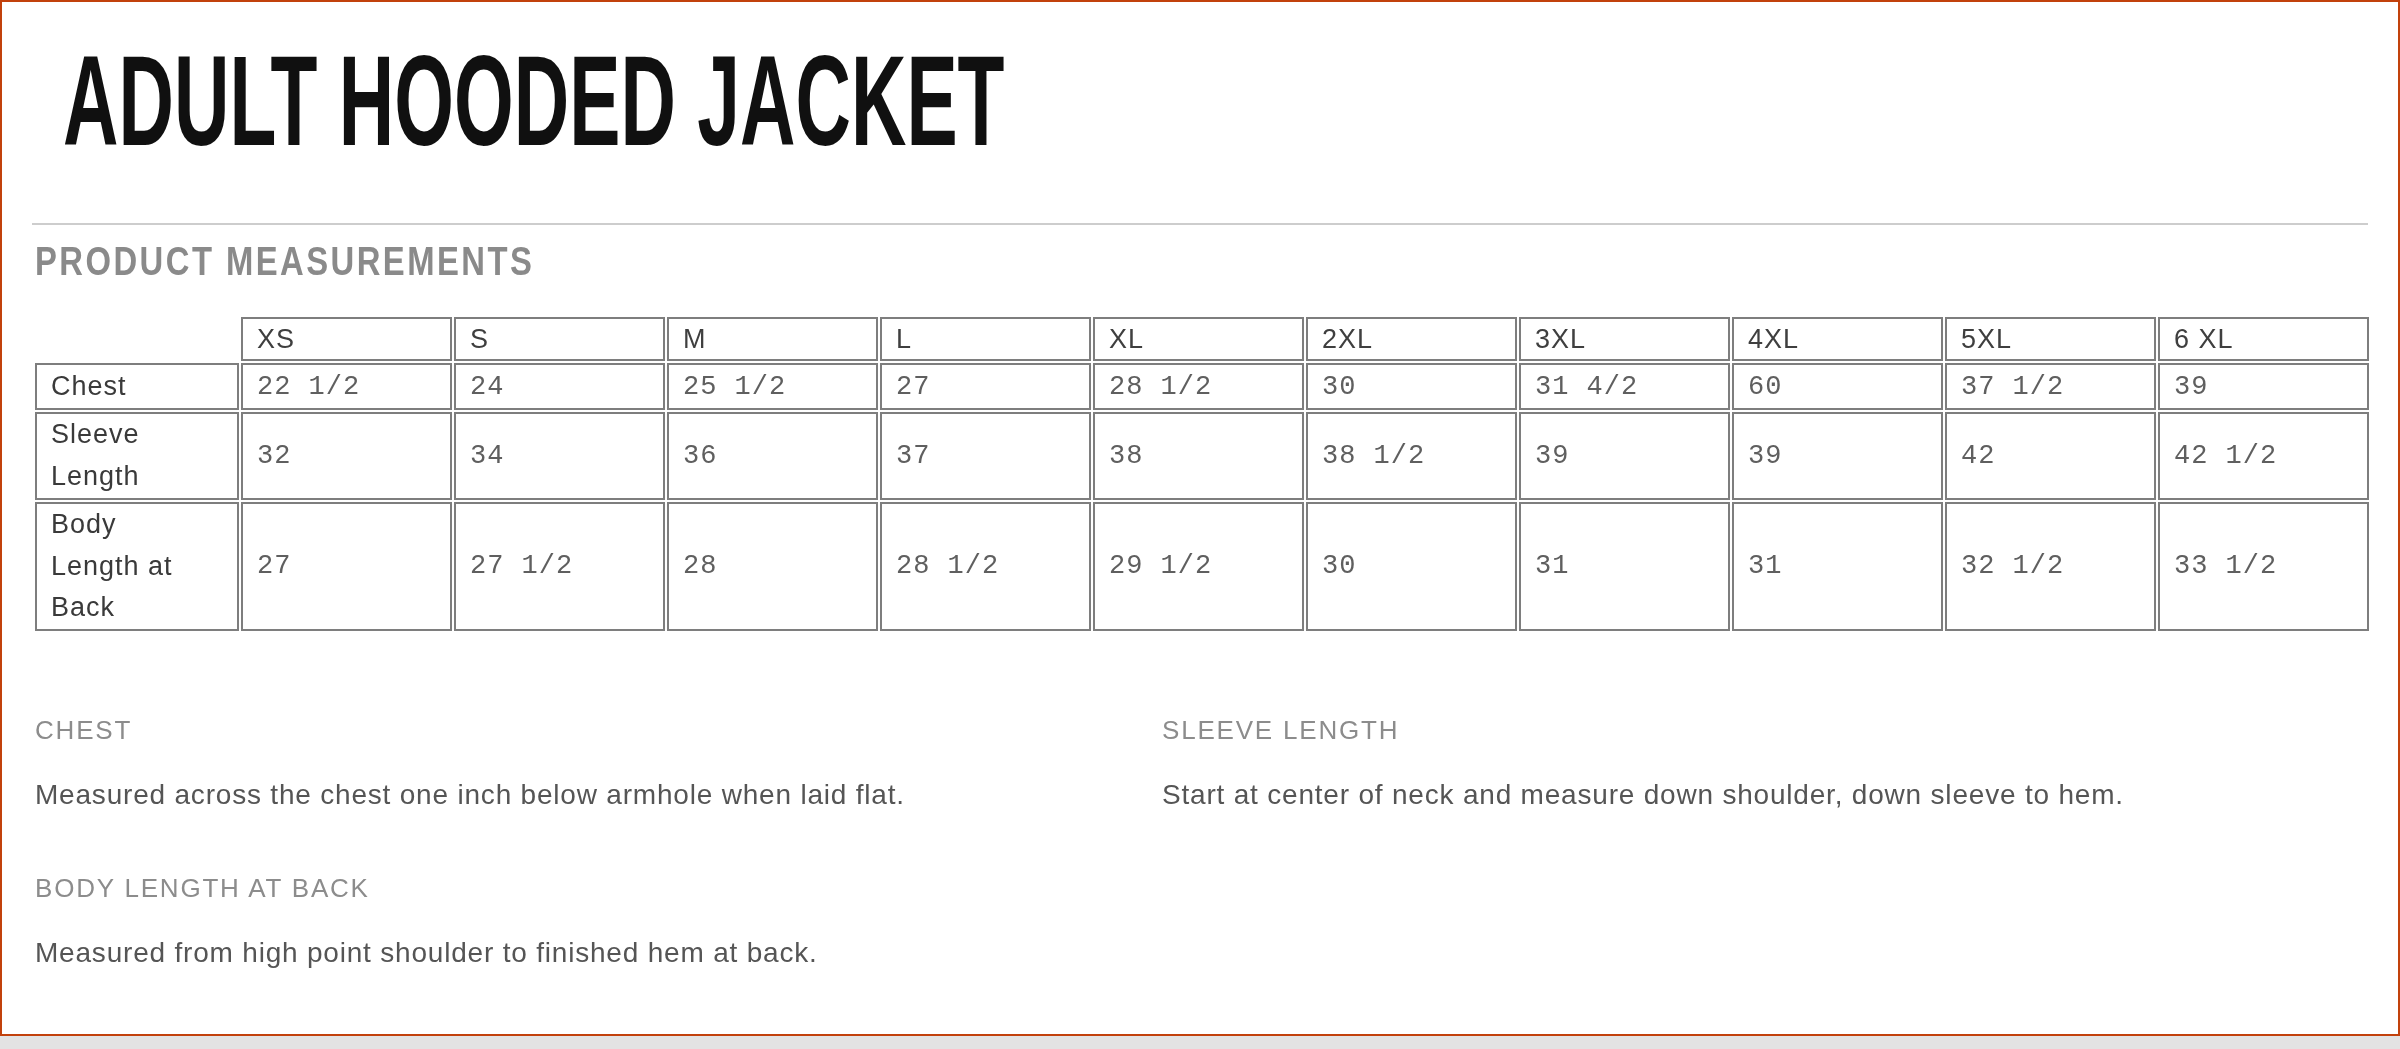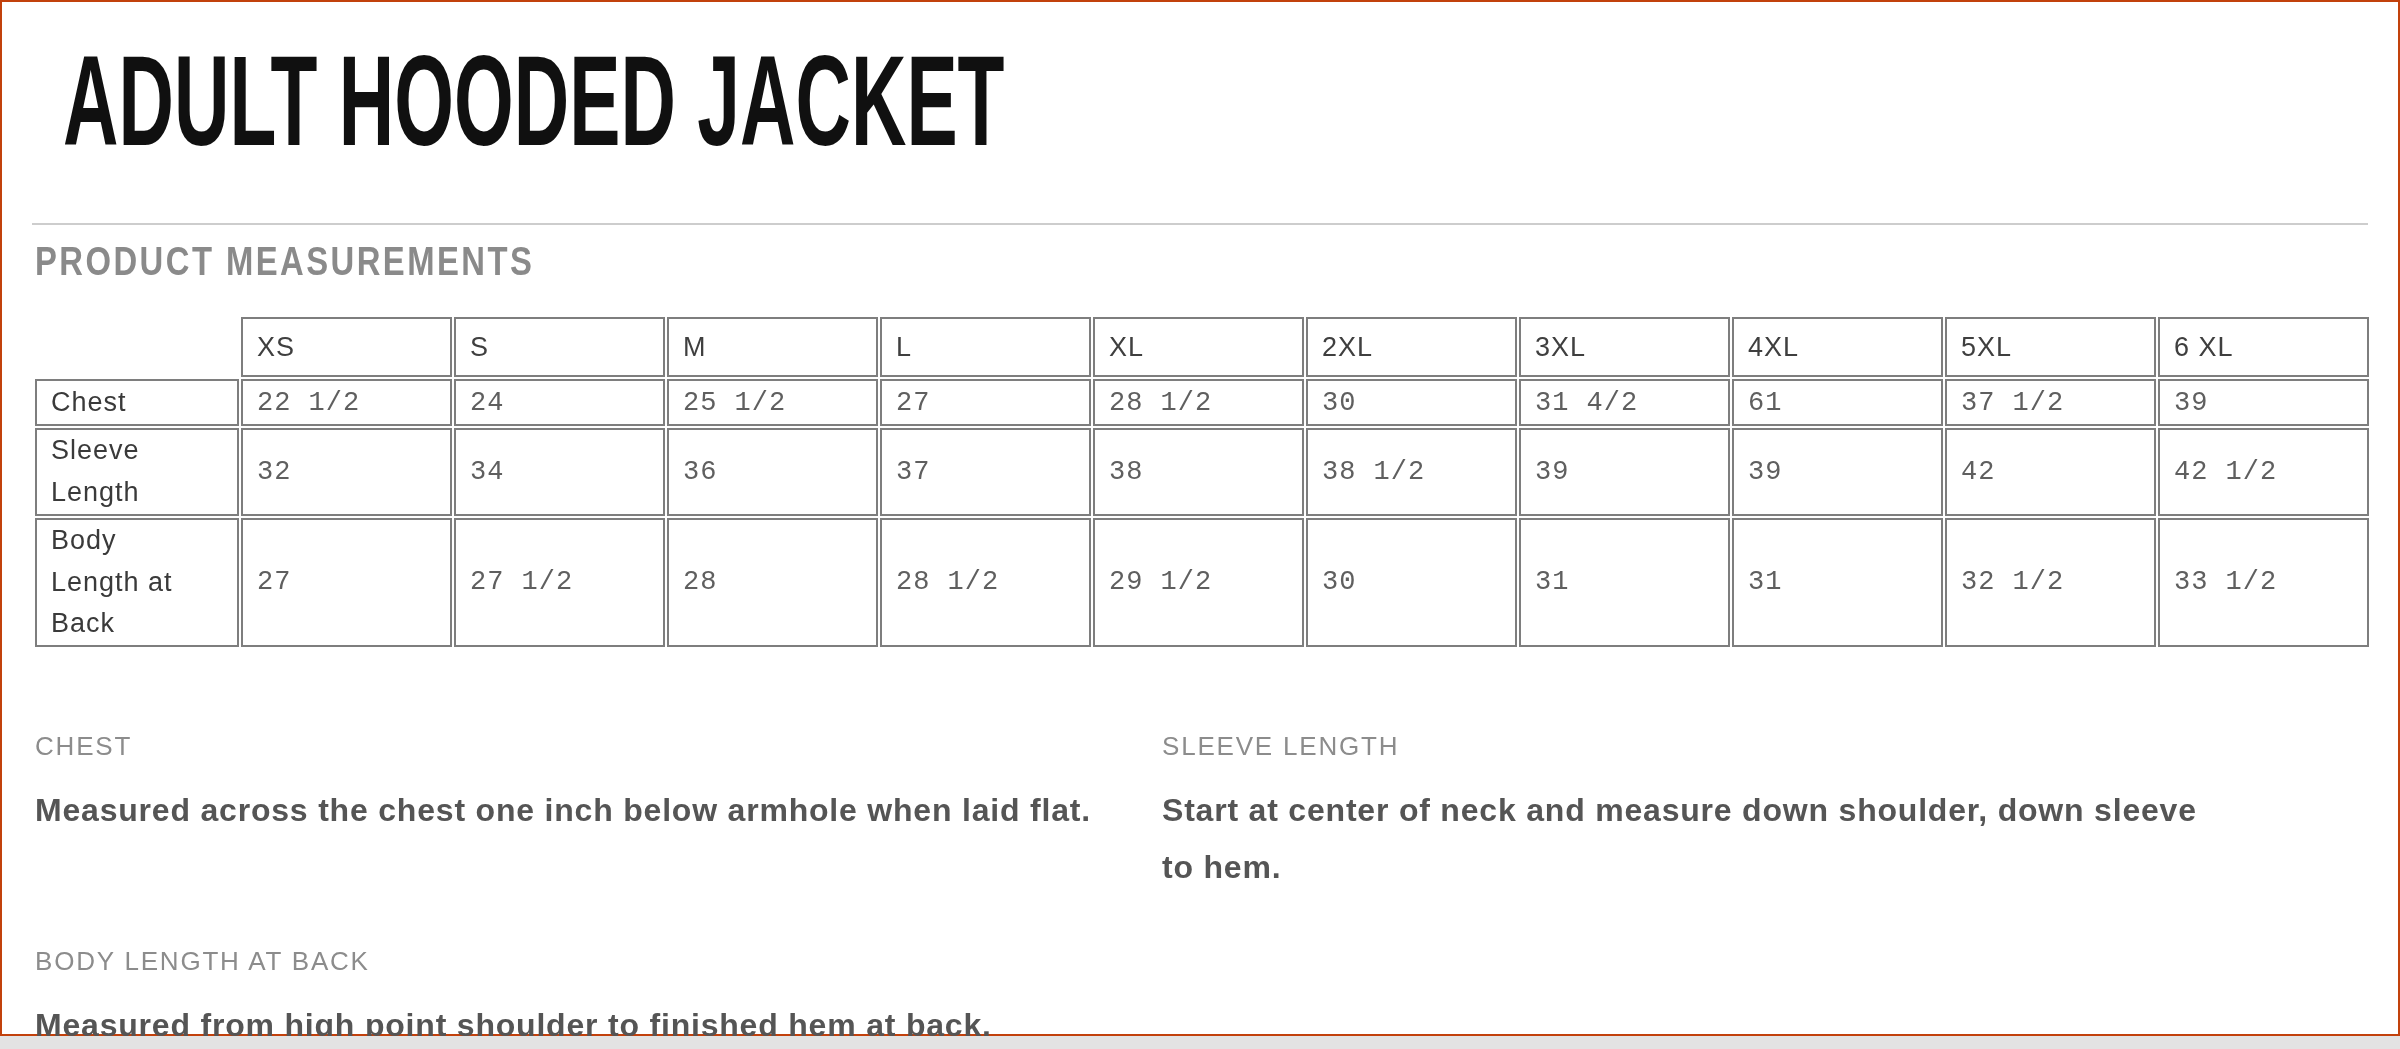--- a/index.html
+++ b/index.html
@@ -55,21 +55,21 @@
     border: 2px solid #7e7e7e;
     padding: 0 10px 0 14px;
     font-size: 27px;
     font-weight: normal;
     letter-spacing: 1px;
     text-align: left;
     vertical-align: middle;
     background: #ffffff;
   }
   table.size-table thead th {
-    height: 60px;
+    height: 44px;
     color: #3f3f3f;
   }
   table.size-table th.corner {
     border: none;
     background: transparent;
   }
   table.size-table th.rowlabel {
     color: #3a3a3a;
     padding-right: 28px;
     line-height: 1.55;
@@ -90,25 +90,24 @@
   }
   .desc-block h3 {
     margin: 0 0 20px 0;
     font-size: 26px;
     font-weight: normal;
     color: #8c8c8c;
     letter-spacing: 1.8px;
   }
   .desc-block p {
     margin: 0;
-    font-size: 32px;
+    font-size: 28px;
     color: #555555;
     letter-spacing: 0.8px;
     line-height: 57px;
-    font-weight: bold;
   }
   .block-chest  { grid-column: 1; grid-row: 1; }
   .block-sleeve { grid-column: 2; grid-row: 1; }
   .block-body   { grid-column: 1; grid-row: 2; }
   .bottom-strip {
     position: absolute;
     left: 0; bottom: 0;
     width: 2400px; height: 13px;
     background: #e3e3e3;
   }
@@ -156,21 +155,21 @@
     <tbody>
         <tr>
           <th class="rowlabel">Chest</th>
           <td>22 1/2</td>
           <td>24</td>
           <td>25 1/2</td>
           <td>27</td>
           <td>28 1/2</td>
           <td>30</td>
           <td>31 4/2</td>
-          <td>61</td>
+          <td>60</td>
           <td>37 1/2</td>
           <td>39</td>
         </tr>
         <tr>
           <th class="rowlabel">Sleeve Length</th>
           <td>32</td>
           <td>34</td>
           <td>36</td>
           <td>37</td>
           <td>38</td>

